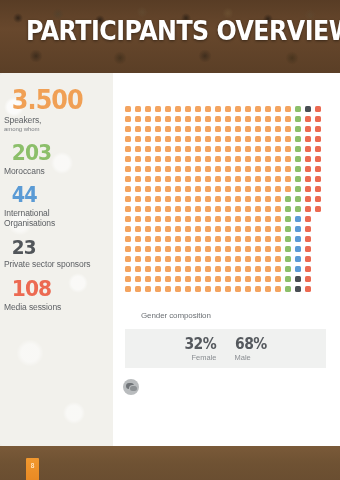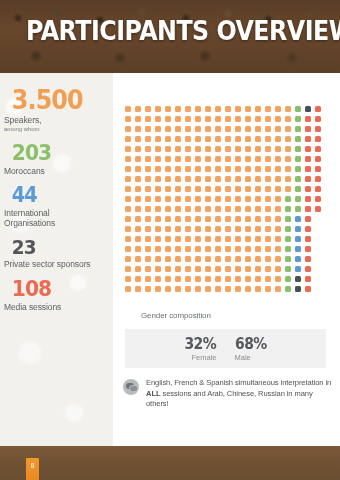--- a/index.html
+++ b/index.html
@@ -615,21 +615,20 @@
       <span class="gender-name">Female</span>
     </div>
     <div class="gender-cell male">
       <span class="gender-pct">68%</span>
       <span class="gender-name">Male</span>
     </div>
   </div>
 
   <div id="languages-note">
     <div id="speech-icon"></div>
-    <div id="languages-text">English, French &amp; Spanish simultaneous interpretation in <b>ALL</b> sessions and Arab, Chinese, Russian in many others!</div>
   </div>
 
 </div>
 
 <div id="footer-bar"></div>
 <div id="page-tab">
   <span id="page-number">8</span>
 </div>
 
 </body></html>

